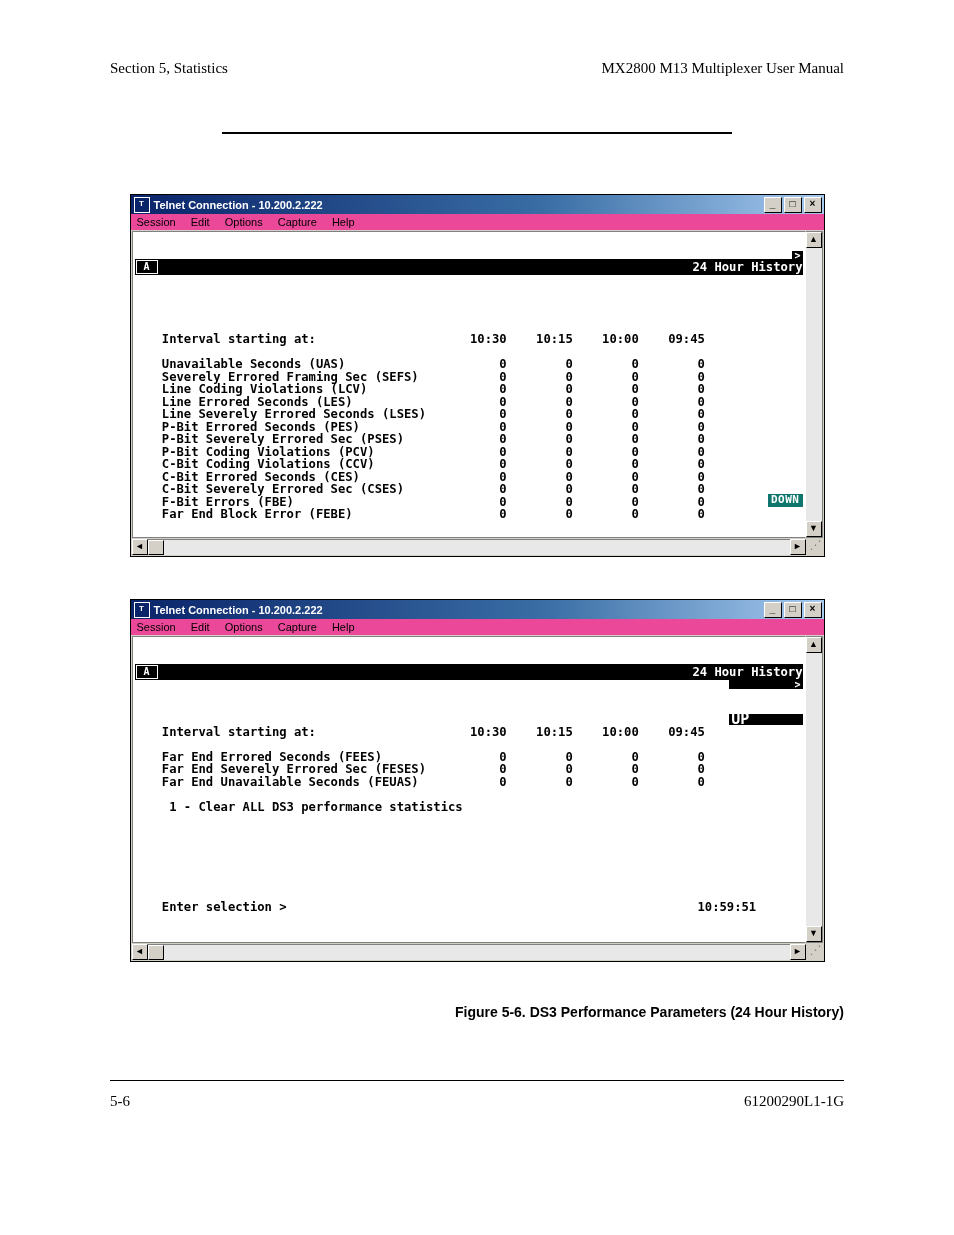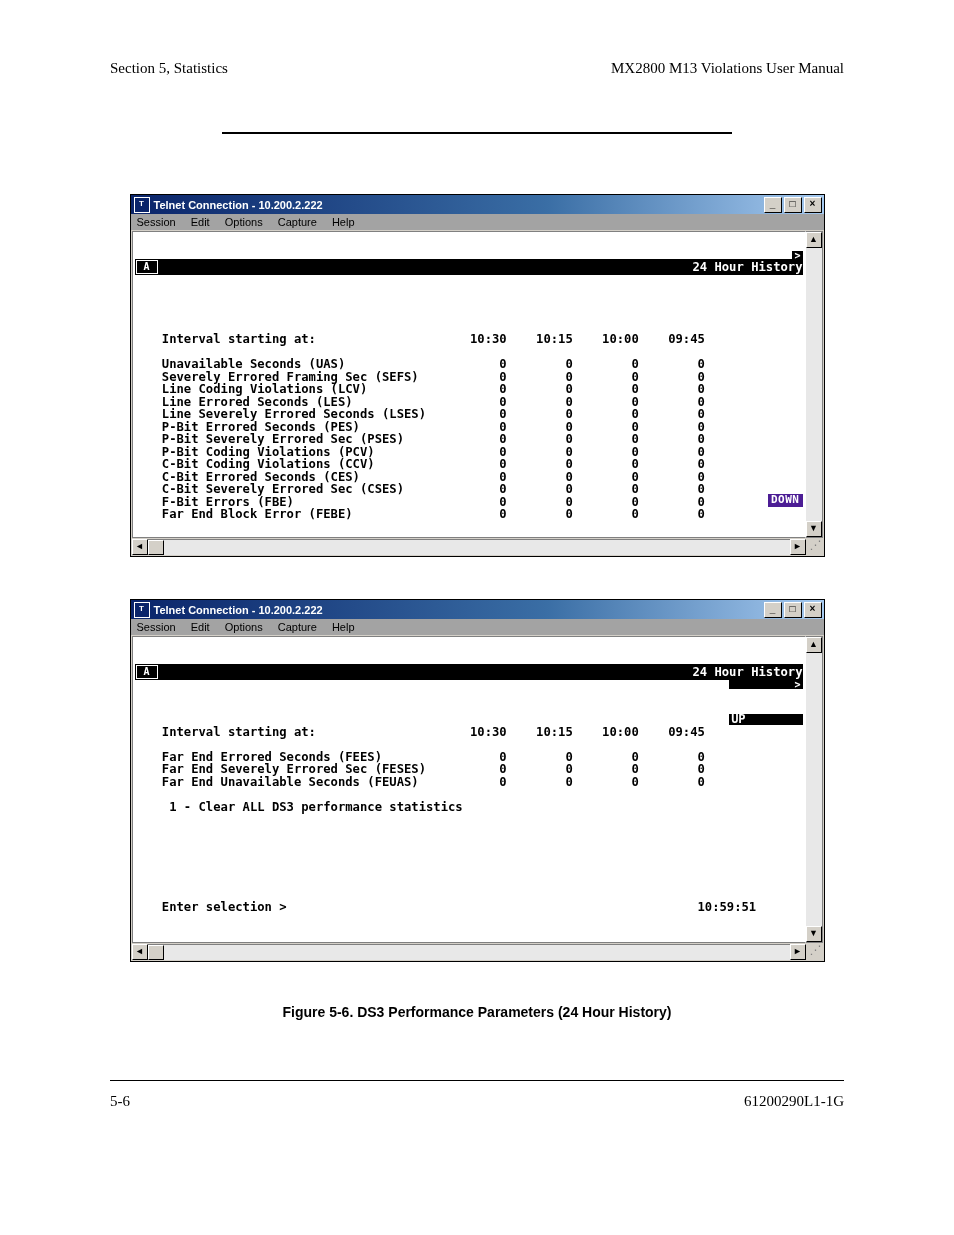--- a/index.html
+++ b/index.html
@@ -77,21 +77,21 @@
     border: 1px solid #000;
     border-top-color: #fff; border-left-color: #fff;
     margin-left: 2px;
     color: #000;
     font-family: Arial;
     font-size: 10px; line-height: 12px;
     font-weight: bold;
     text-align: center;
   }
   .menubar {
-    background: #a3a3a3;
+    background: #ec4899;
     padding: 2px 6px;
     font-size: 11px;
   }
   .menubar span { margin-right: 12px; }
 
   .term-area {
     position: relative;
     display: flex;
     background: #d4d0c8;
   }
@@ -153,27 +153,27 @@
     top: 18px;
     z-index: 2;
     font-weight: bold;
     color: #fff;
   }
   .arrow-up-stack .ln1 {
     background: #000; font-size: 10px; line-height: 9px; padding: 0 2px;
     text-align: right;
   }
   .arrow-up-stack .ln2 {
-    background: #000; font-size: 12px; line-height: 10px; padding: 0 2px 1px 2px;
+    background: #000; font-size: 15px; line-height: 10px; padding: 0 2px 1px 2px;
   }
   .down-tab {
     position: absolute;
     right: 2px;
     bottom: 30px;
-    background: #4c1d95;
+    background: #0f766e;
     color: #fff;
     font-size: 11px;
     line-height: 12px;
     padding: 0 3px 1px 3px;
     font-weight: bold;
     letter-spacing: 0.5px;
     z-index: 2;
   }
   .term-body {
     padding: 6px 0 0 0;
@@ -223,42 +223,42 @@
   .hscroll .grip {
     width: 16px; height: 14px;
     text-align: right;
     font-size: 12px;
     line-height: 12px;
     color: #808080;
     padding-right: 1px;
   }
 
   .figure-caption {
-    text-align: center;
+    text-align: right;
     font-family: Arial, Helvetica, sans-serif;
     font-weight: bold;
     font-size: 14px;
     margin: 8px 0 60px 0;
   }
   .footer-row {
     display: flex;
     justify-content: space-between;
     border-top: 1px solid #000;
     padding-top: 12px;
     font-size: 15px;
     margin-top: 40px;
   }
 </style>
 </head>
 <body>
 
 <div class="page">
   <div class="header-row">
     <span>Section 5, Statistics</span>
-    <span>MX2800 M13 Violations User Manual</span>
+    <span>MX2800 M13 Multiplexer User Manual</span>
   </div>
 
   <div class="note-block">
     <hr class="note-rule">
     <hr class="note-rule">
   </div>
 
   <div class="telnet-window">
     <div class="titlebar">
       <div class="app-icon">T</div>

